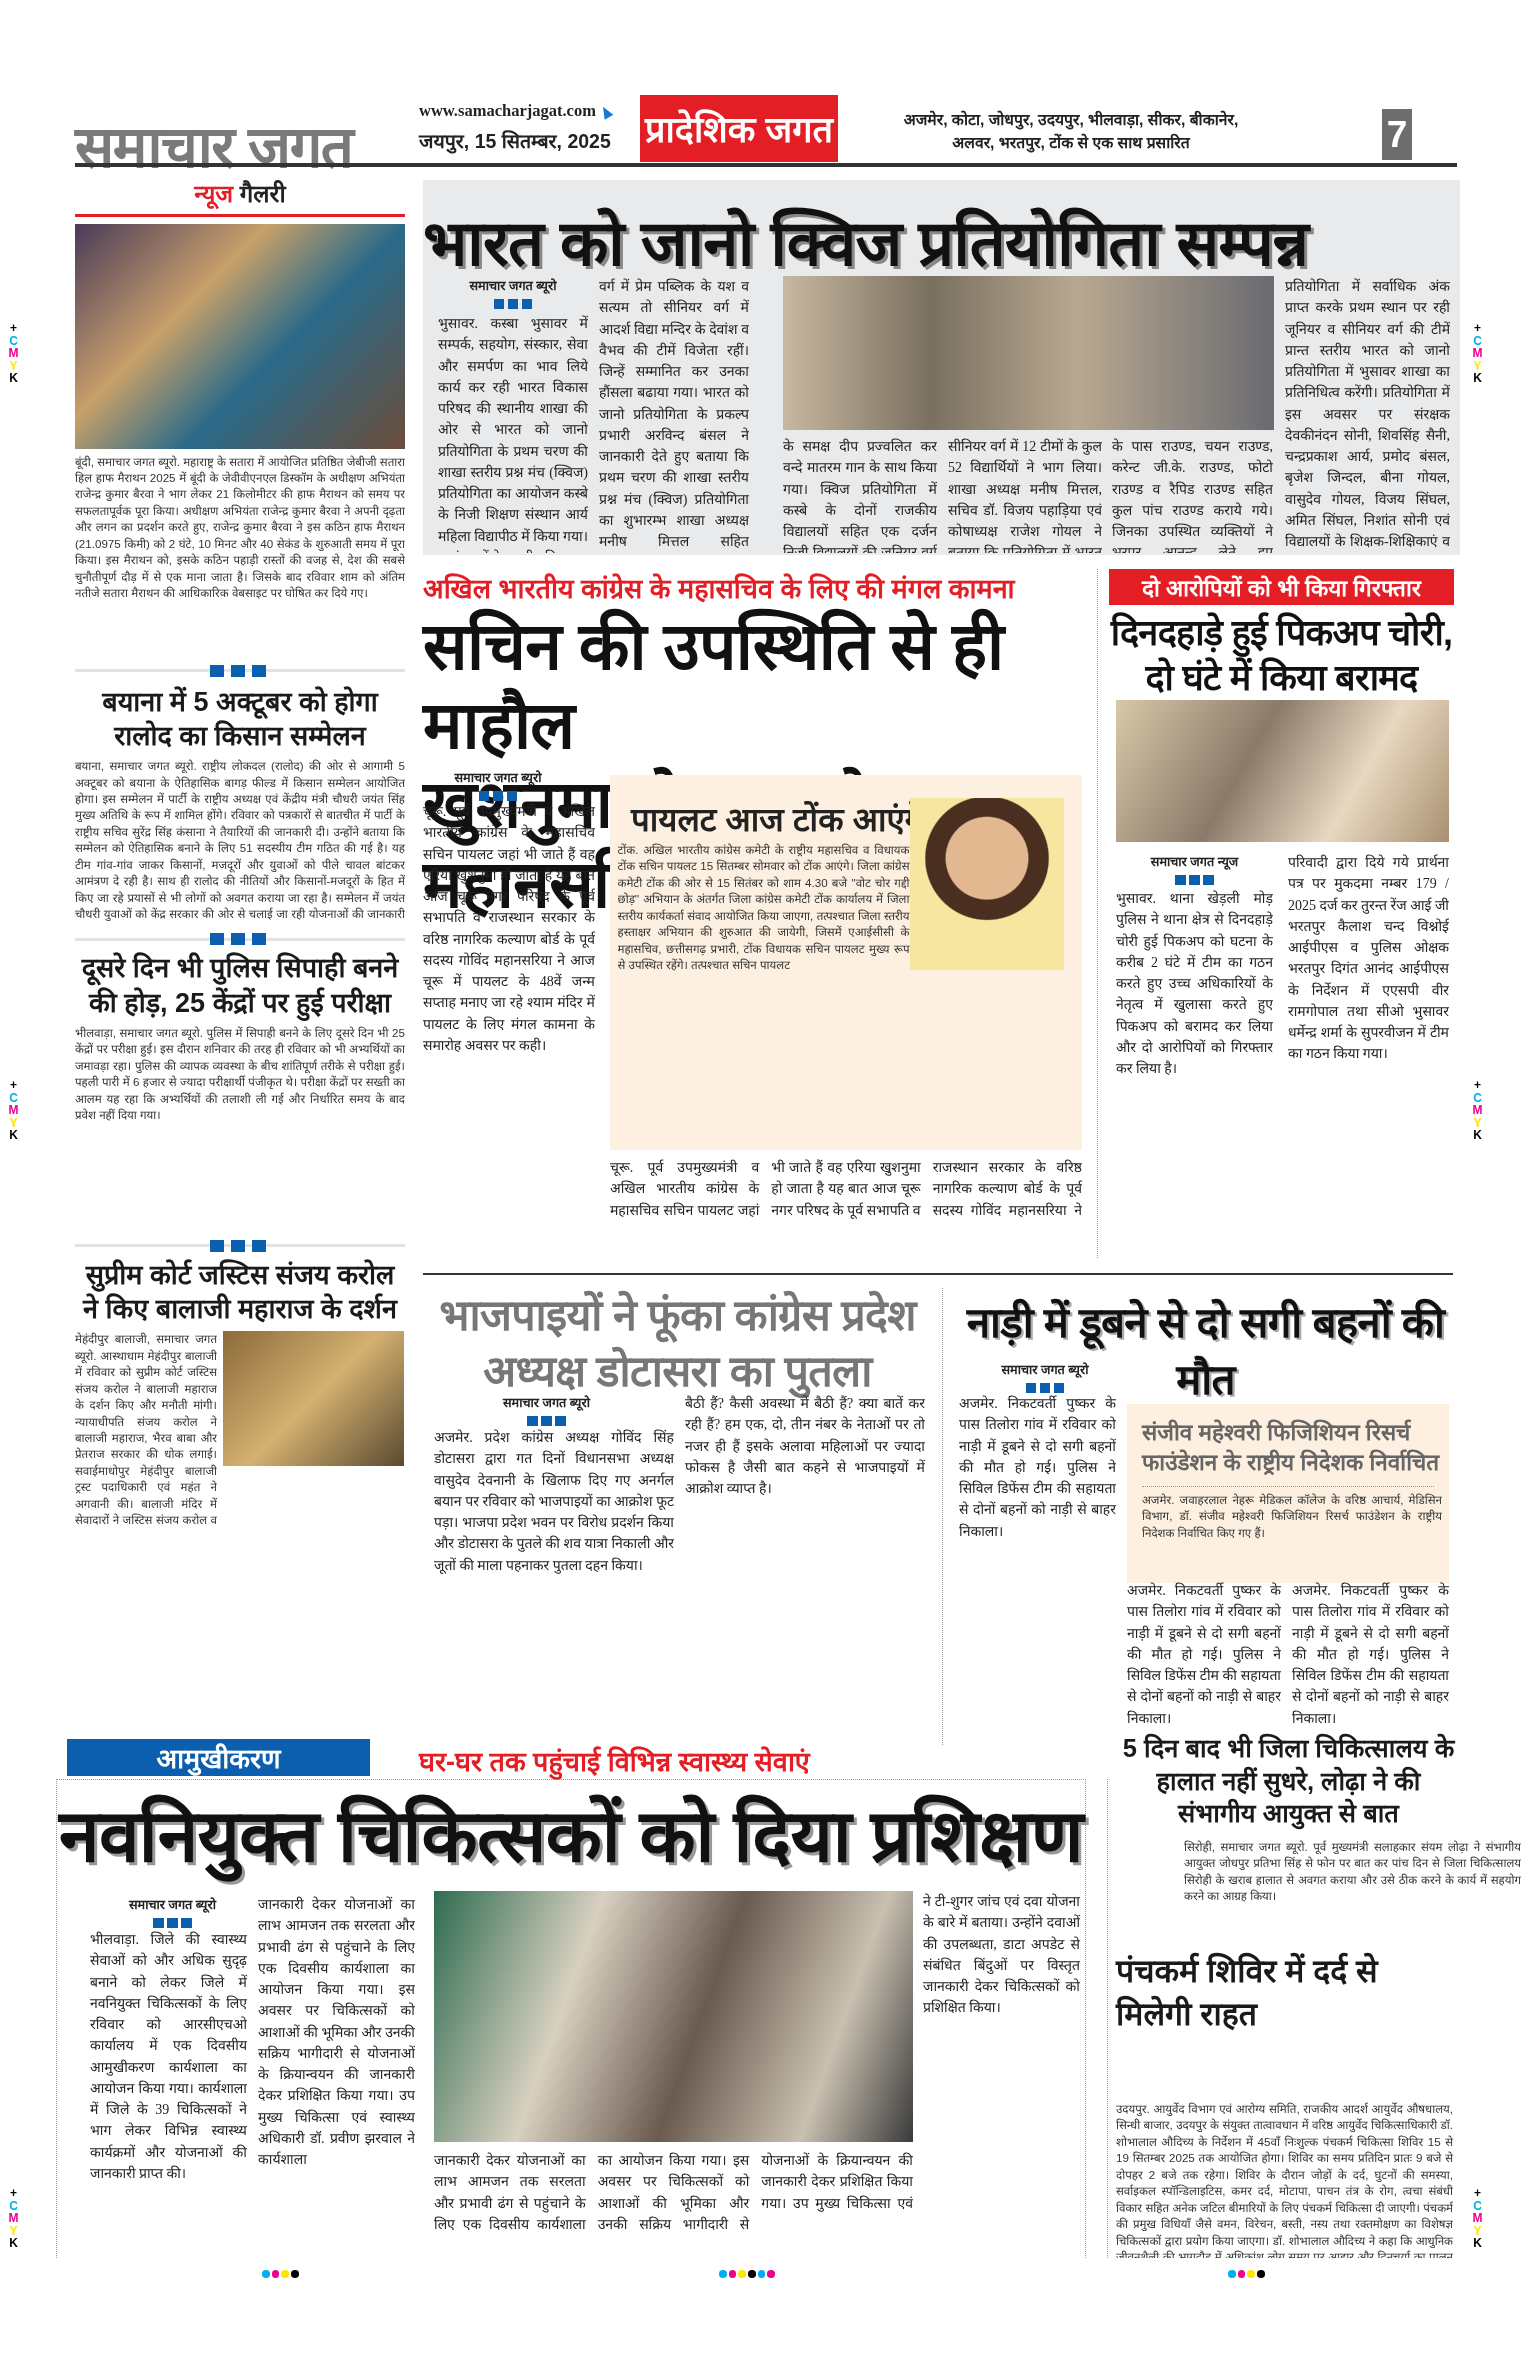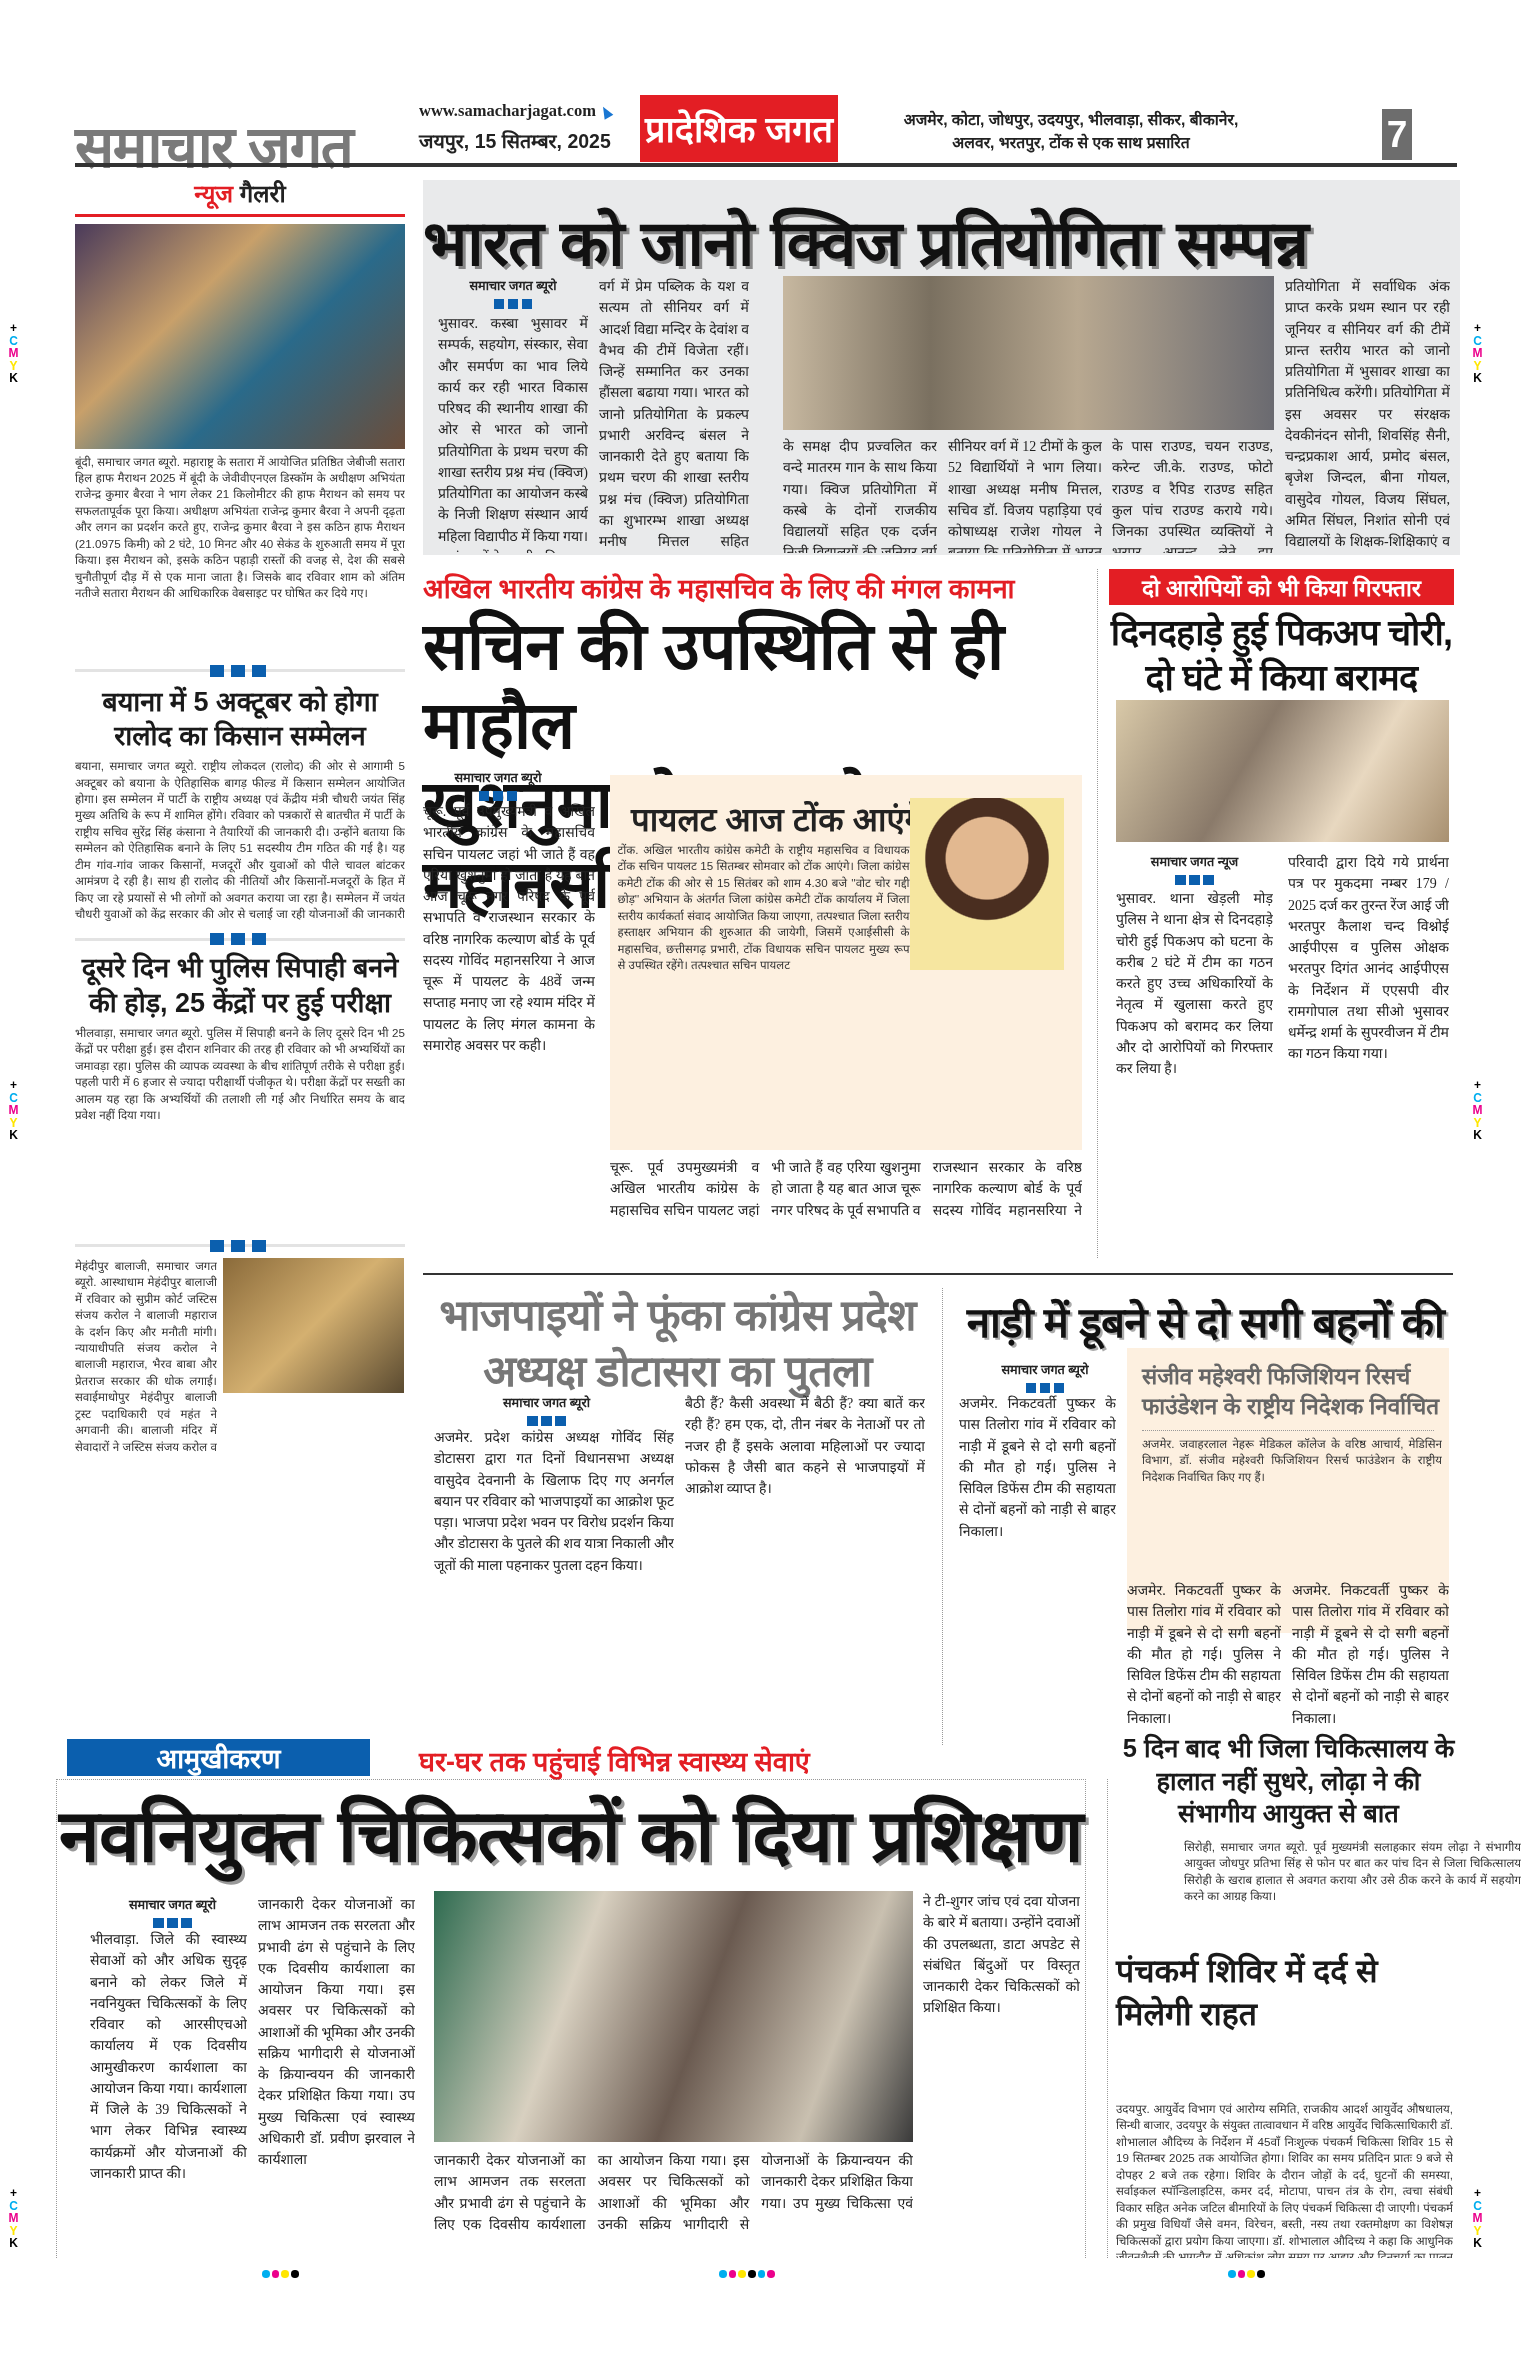--- a/index.html
+++ b/index.html
@@ -130,20 +130,21 @@
       <span class="sq" style="left:177px"></span>
     </div>
   <div class="h-left" style="margin-top:0">दूसरे दिन भी पुलिस सिपाही बनने की होड़, 25 केंद्रों पर हुई परीक्षा</div>
   <div class="body-small" style="margin-top:4.5px;height:206px;overflow:hidden;">भीलवाड़ा, समाचार जगत ब्यूरो. पुलिस में सिपाही बनने के लिए दूसरे दिन भी 25 केंद्रों पर परीक्षा हुई। इस दौरान शनिवार की तरह ही रविवार को भी अभ्यर्थियों का जमावड़ा रहा। पुलिस की व्यापक व्यवस्था के बीच शांतिपूर्ण तरीके से परीक्षा हुई। पहली पारी में 6 हजार से ज्यादा परीक्षार्थी पंजीकृत थे। परीक्षा केंद्रों पर सख्ती का आलम यह रहा कि अभ्यर्थियों की तलाशी ली गई और निर्धारित समय के बाद प्रवेश नहीं दिया गया।</div>
 
   <div class="sep">
       <span class="sq" style="left:135px"></span>
       <span class="sq" style="left:156px"></span>
       <span class="sq" style="left:177px"></span>
     </div>
+  <div class="h-left" style="margin-top:0">सुप्रीम कोर्ट जस्टिस संजय करोल ने किए बालाजी महाराज के दर्शन</div>
   <div style="display:flex;gap:6px;margin-top:4.5px;">
     <div class="body-small" style="width:142px;height:195px;overflow:hidden;">मेहंदीपुर बालाजी, समाचार जगत ब्यूरो. आस्थाधाम मेहंदीपुर बालाजी में रविवार को सुप्रीम कोर्ट जस्टिस संजय करोल ने बालाजी महाराज के दर्शन किए और मनौती मांगी। न्यायाधीपति संजय करोल ने बालाजी महाराज, भैरव बाबा और प्रेतराज सरकार की धोक लगाई। सवाईमाधोपुर मेहंदीपुर बालाजी ट्रस्ट पदाधिकारी एवं महंत ने अगवानी की। बालाजी मंदिर में सेवादारों ने जस्टिस संजय करोल व उनके साथ आए परिजनों और अन्य न्यायिक अधिकारियों को बालाजी महाराज के सोने के चोले का तिलक लगाया।</div>
     <div class="photo" style="width:181px;height:135px;background:linear-gradient(135deg,#8a6a3a,#d4b070,#5a4a30);"></div>
   </div>
 </div>
 
 <div class="abs quiz"></div>
 <div class="abs quiz-title cond">भारत को जानो क्विज प्रतियोगिता सम्पन्न</div>
 <div class="abs" style="left:438px;top:276px;width:150px;">
   <div class="byline">समाचार जगत ब्यूरो</div>
@@ -215,21 +216,21 @@
 <div class="abs cond" style="left:951px;top:1292px;width:509px;text-align:center;font-size:42px;color:#111;text-shadow:2.2px 2.2px 0 #aaa;">नाड़ी में डूबने से दो सगी बहनों की मौत</div>
 <div class="abs" style="left:970px;top:1360px;width:150px;">
   <div class="byline">समाचार जगत ब्यूरो</div>
   <div class="dots" style="margin:4.5px 0;">
       <i></i>
       <i></i>
       <i></i>
     </div>
 </div>
 <div class="abs col-text" style="left:959px;top:1393px;width:157px;height:352px;overflow:hidden;">अजमेर. निकटवर्ती पुष्कर के पास तिलोरा गांव में रविवार को नाड़ी में डूबने से दो सगी बहनों की मौत हो गई। पुलिस ने सिविल डिफेंस टीम की सहायता से दोनों बहनों को नाड़ी से बाहर निकाला।</div>
-<div class="abs box-peach" style="left:1127px;top:1348px;width:322px;height:285px;padding-left:48px;">
+<div class="abs box-peach" style="left:1127px;top:1404px;width:322px;height:179px;padding-left:48px;">
   <div class="sans" style="position:absolute;left:15px;top:13.5px;width:300px;font-weight:bold;font-size:22.5px;line-height:1.35;color:#666;">संजीव महेश्वरी फिजिशियन रिसर्च फाउंडेशन के राष्ट्रीय निदेशक निर्वाचित</div>
   <div class="hdots" style="position:absolute;left:15px;right:15px;top:82px;"></div>
   <div class="body-small" style="position:absolute;left:15px;top:88px;width:300px;height:127px;overflow:hidden;">अजमेर. जवाहरलाल नेहरू मेडिकल कॉलेज के वरिष्ठ आचार्य, मेडिसिन विभाग, डॉ. संजीव महेश्वरी फिजिशियन रिसर्च फाउंडेशन के राष्ट्रीय निदेशक निर्वाचित किए गए हैं।</div>
 </div>
 <div class="abs col-text" style="left:1127px;top:1580px;width:154px;height:165px;overflow:hidden;">अजमेर. निकटवर्ती पुष्कर के पास तिलोरा गांव में रविवार को नाड़ी में डूबने से दो सगी बहनों की मौत हो गई। पुलिस ने सिविल डिफेंस टीम की सहायता से दोनों बहनों को नाड़ी से बाहर निकाला।</div>
 <div class="abs col-text" style="left:1292px;top:1580px;width:157px;height:165px;overflow:hidden;">अजमेर. निकटवर्ती पुष्कर के पास तिलोरा गांव में रविवार को नाड़ी में डूबने से दो सगी बहनों की मौत हो गई। पुलिस ने सिविल डिफेंस टीम की सहायता से दोनों बहनों को नाड़ी से बाहर निकाला।</div>
 
 <div class="abs blue-tag" style="left:67px;top:1739px;width:303px;height:37px;">आमुखीकरण</div>
 <div class="abs red-kicker" style="left:419px;top:1742px;">घर-घर तक पहुंचाई विभिन्न स्वास्थ्य सेवाएं</div>
 <div class="abs" style="left:56px;top:1779px;width:1030px;height:479px;border:1.5px dotted #999;border-bottom:none;"></div>

